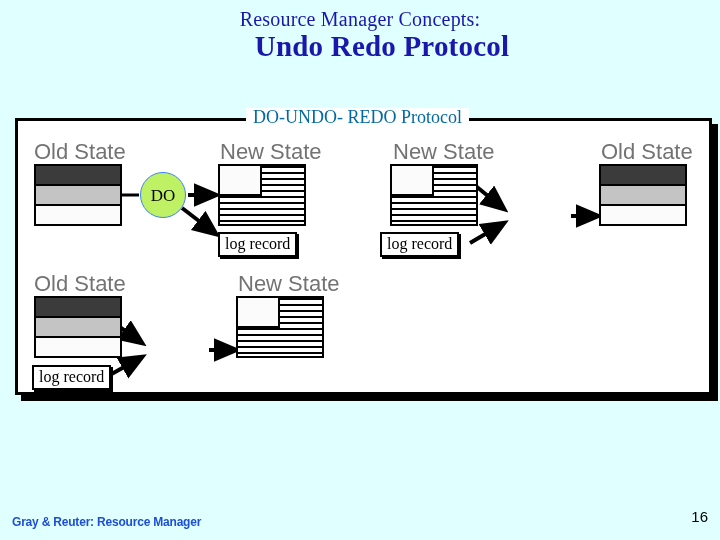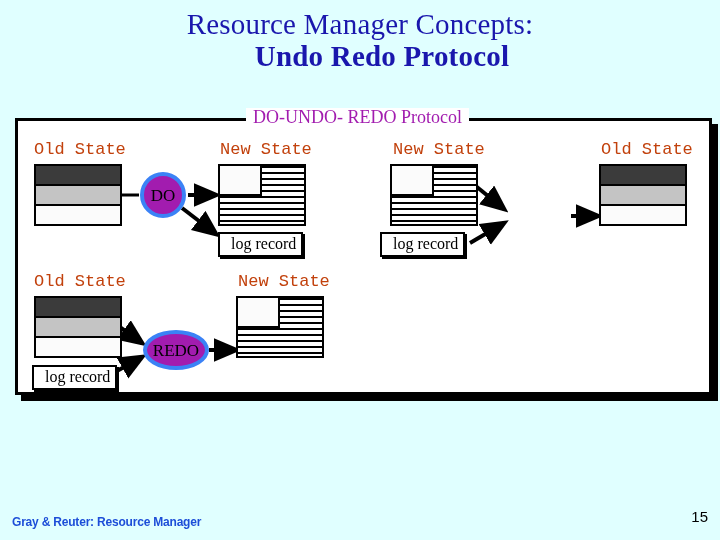--- a/index.html
+++ b/index.html
@@ -21,21 +21,21 @@
     left: 0;
     top: 8px;
     width: 720px;
     text-align: center;
     color: #1a17ad;
     font-family: "Liberation Serif", serif;
     line-height: 1.12;
   }
   #slide-title .t-line1 {
     display: block;
-    font-size: 29px;
+    font-size: 20px;
     font-weight: normal;
     letter-spacing: 0.2px;
     text-align: center;
   }
   #slide-title .t-line2 {
     display: block;
     font-size: 29px;
     font-weight: bold;
     letter-spacing: 0.2px;
     margin-left: 44px;
@@ -56,31 +56,31 @@
 
   
   #figure-legend {
     position: absolute;
     left: 228px;
     top: -13px;
     background: #ffffff;
     padding: 0 7px;
     font-family: "Liberation Serif", serif;
     font-size: 18px;
-    color: #a21caf;
+    color: #0369a1;
     white-space: nowrap;
     line-height: 1;
   }
 
   
   .node-label {
     position: absolute;
-    font-family: Liberation Mono, monospace;
-    font-size: 17px;
-    color: #c2410c;
+    font-family: Liberation Sans, sans-serif;
+    font-size: 22px;
+    color: #737373;
     white-space: nowrap;
     line-height: 1;
   }
 
   
   .state-old {
     position: absolute;
     width: 88px;
     height: 62px;
     border: 2px solid #000;
@@ -139,31 +139,31 @@
 
   
   .log-box {
     position: absolute;
     border: 2px solid #000;
     background: #fff;
     box-sizing: border-box;
     font-family: "Liberation Serif", serif;
     font-size: 16px;
     color: #000;
-    padding: 1px 5px 2px 11px;
+    padding: 1px 5px 2px 5px;
     white-space: nowrap;
     line-height: 1.15;
     box-shadow: 2px 2px 0 0 #000;
   }
 
   
   .op-node {
     position: absolute;
-    border: 4px solid #3b82f6;
-    background: #a21caf;
+    border: 1px solid #3b82f6;
+    background: #bef264;
     box-sizing: border-box;
     display: flex;
     align-items: center;
     justify-content: center;
     font-family: "Liberation Serif", serif;
     color: #000;
     line-height: 1;
   }
   .op-circle {
     width: 46px;
@@ -280,23 +280,22 @@
 
   <div class="node-label" style="left:16px; top:152px;">Old State</div>
   <div class="state-old" style="left:16px; top:175px;">
     <div class="band band-dark"></div>
     <div class="band band-mid"></div>
     <div class="band band-light"></div>
   </div>
 
   <div class="log-box" style="left:14px; top:244px;">log record</div>
 
-  <div class="op-node op-ellipse" style="left:125px; top:209px;">REDO</div>
 
   <div class="node-label" style="left:220px; top:152px;">New State</div>
   <div class="state-new" style="left:218px; top:175px;">
     <div class="canton"></div>
   </div>
 
 </div>
 
 <div id="footer-credit">Gray &amp; Reuter: Resource Manager</div>
-<div id="page-number">15</div>
+<div id="page-number">16</div>
 
 </body></html>

